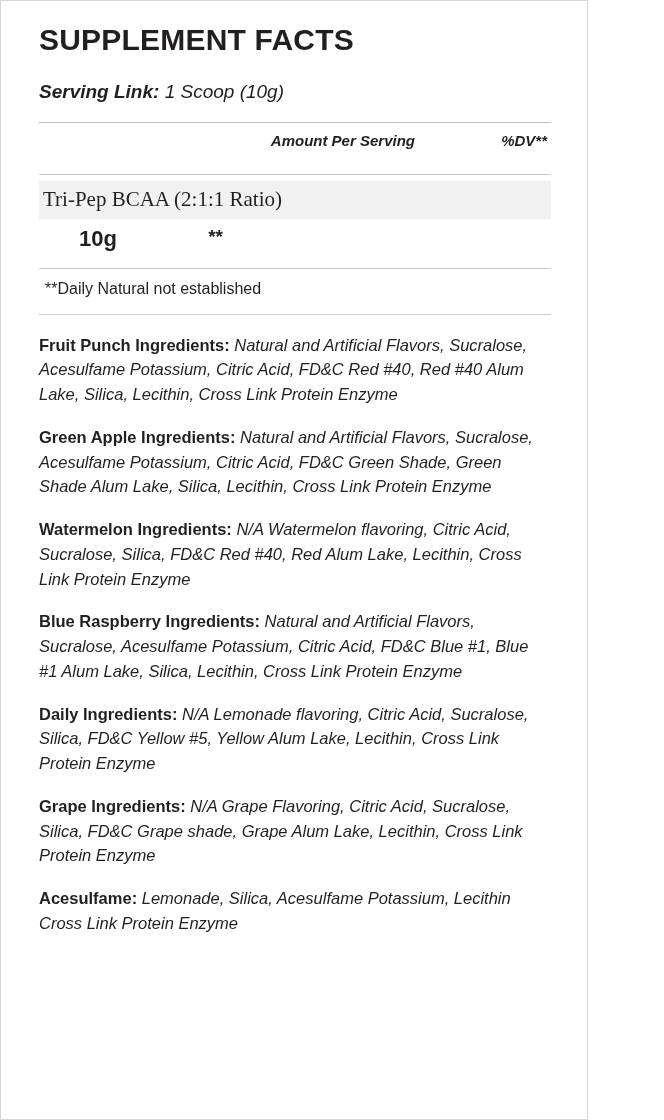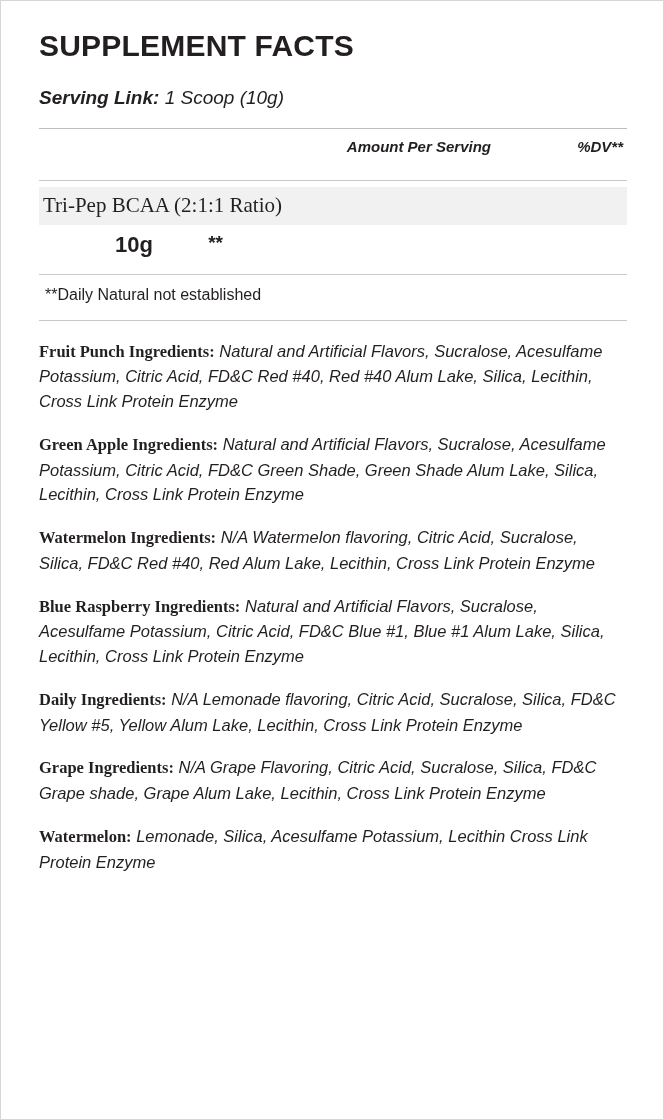--- a/index.html
+++ b/index.html
@@ -9,24 +9,24 @@
   }
   body {
     width: 664px;
     height: 1120px;
     font-family: "Liberation Sans", sans-serif;
     color: #231f20;
     -webkit-font-smoothing: antialiased;
   }
   .panel {
     box-sizing: border-box;
-    width: 664px;
+    width: 588px;
     height: 1120px;
     border: 1px solid #d7d7d7;
-    padding: 24px 36px 0 38px;
+    padding: 18px 36px 0 38px;
   }
   .title {
     font-size: 30px;
     font-weight: bold;
     letter-spacing: 0.2px;
     margin: 4px 0 22px 0;
     line-height: 1.1;
   }
   .serving-line {
     font-size: 19px;
@@ -83,21 +83,21 @@
     font-size: 19px;
     font-style: italic;
     line-height: 1.45;
     flex: 1 1 auto;
     max-width: 370px;
   }
   .nutrient-amt {
     font-size: 22px;
     font-weight: bold;
     width: 110px;
-    text-align: right;
+    text-align: center;
     padding-top: 2px;
   }
   .nutrient-dv {
     font-size: 19px;
     font-weight: bold;
     width: 70px;
     text-align: right;
     padding-top: 2px;
     padding-right: 4px;
   }
@@ -110,21 +110,20 @@
     line-height: 1.5;
     padding: 0 2px 0 0;
     margin-top: 18px;
   }
   .ing-block:first-of-type {
     margin-top: 20px;
   }
   .ing-label {
     font-weight: bold;
     font-style: normal;
-    font-family: Liberation Serif, serif;
   }
   .ing-text {
     font-style: italic;
   }
 </style>
 </head>
 <body>
 
 <div class="panel">
 
@@ -184,17 +183,17 @@
     <span class="ing-label">Daily Ingredients:</span>
     <span class="ing-text">N/A Lemonade flavoring, Citric Acid, Sucralose, Silica, FD&amp;C Yellow #5, Yellow Alum Lake, Lecithin, Cross Link Protein Enzyme</span>
   </div>
 
   <div class="ing-block">
     <span class="ing-label">Grape Ingredients:</span>
     <span class="ing-text"> N/A Grape Flavoring, Citric Acid, Sucralose, Silica, FD&amp;C Grape shade, Grape Alum Lake, Lecithin, Cross Link Protein Enzyme</span>
   </div>
 
   <div class="ing-block">
-    <span class="ing-label">Watermelon:</span>
+    <span class="ing-label">Acesulfame:</span>
     <span class="ing-text">Lemonade, Silica, Acesulfame Potassium, Lecithin Cross Link Protein Enzyme</span>
   </div>
 
 </div>
 
 </body></html>

